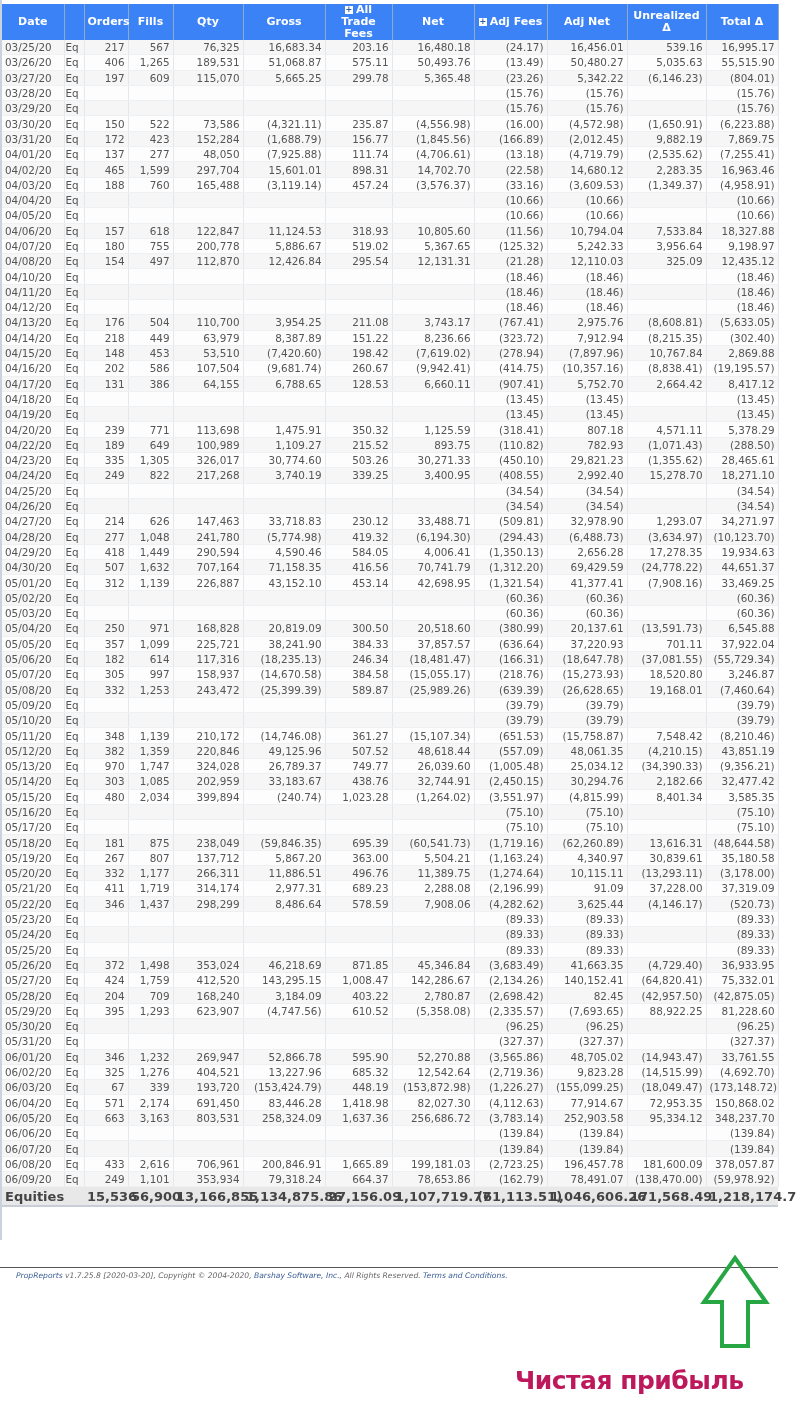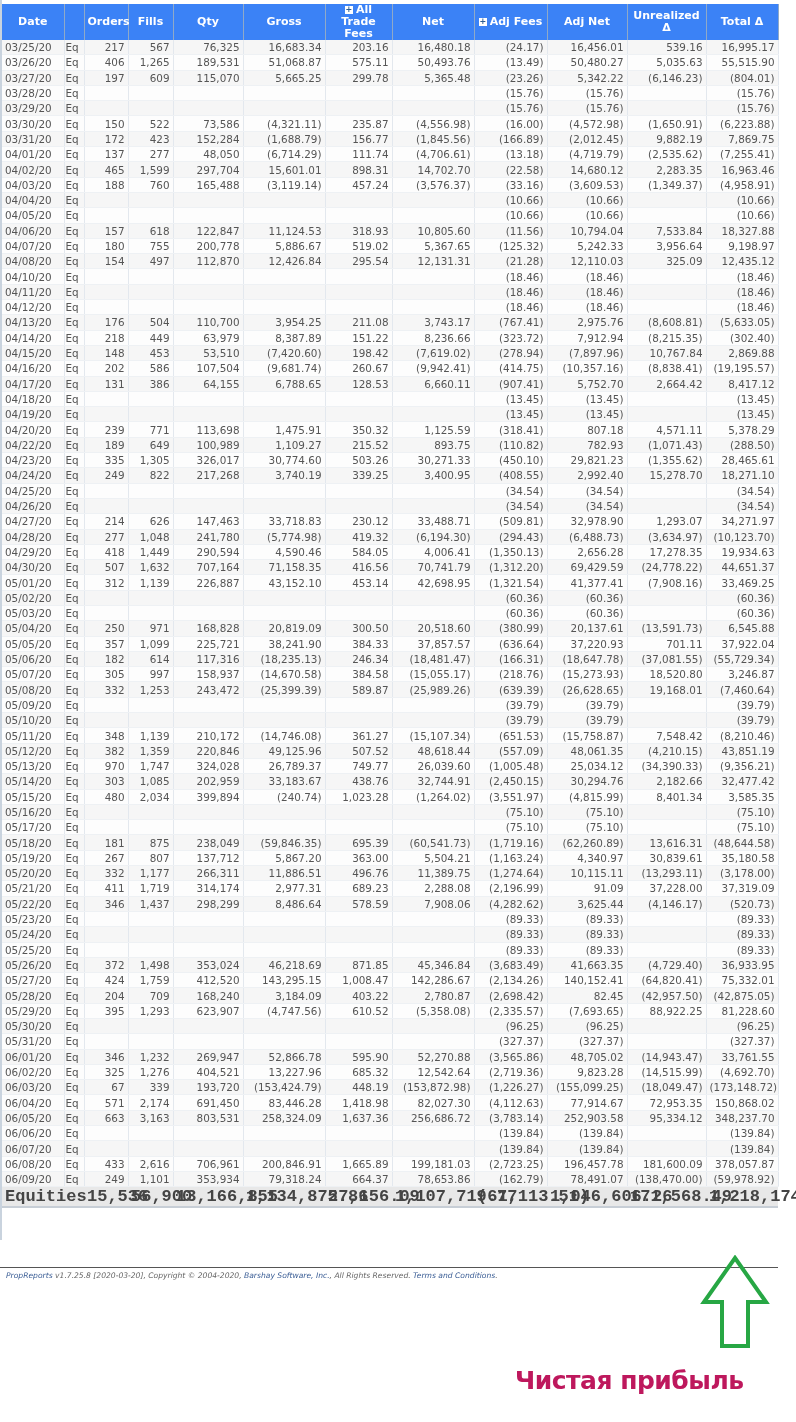--- a/index.html
+++ b/index.html
@@ -7,25 +7,25 @@
   .wrap { position:absolute; left:2px; top:4px; width:776px; }
   table { border-collapse:collapse; width:776px; table-layout:fixed; font-size:10.4px; color:#555; }
   thead th { background:#3b82f6; color:#fff; font-weight:bold; font-size:11px; height:29px; padding:0 3px; border-right:1px solid #8fa9c8; line-height:12px; text-align:center; }
   thead th .plus { display:inline-block; width:8px; height:8px; background:#fff; color:#2c5d93; font-size:8px; line-height:8px; text-align:center; margin-right:3px; vertical-align:1px; font-weight:bold; }
   tbody td { height:14.3px; padding:0 3px; text-align:right; white-space:nowrap; border-right:1px solid #e3e8ee; line-height:14px; }
   tbody tr:nth-child(odd) td { background:#f6f6f6; }
   tbody tr:nth-child(even) td { background:#fdfdfd; }
   tbody tr td { border-bottom:1px solid #eef1f4; }
   td.date { text-align:left; }
   td.type { text-align:left; padding-left:1px; }
-  tfoot td { background:#e8e8e8; font-weight:bold; font-size:17px; color:#444; height:18px; text-align:right; padding:0 3px; border-bottom:2px solid #c7ced6;font-family:Liberation Mono, monospace; }
+  tfoot td { background:#e8e8e8; font-weight:bold; font-size:13px; color:#444; height:18px; text-align:right; padding:0 3px; border-bottom:2px solid #c7ced6; }
   tfoot td.lbl { text-align:left; }
   .leftbar { position:absolute; left:0; top:0; width:2px; height:1240px; background:#c9d3de; }
   .footer-line { position:absolute; left:0; top:1267px; width:778px; height:1px; background:#555; }
-  .footer { position:absolute; left:6px; top:1271px; font-size:7.6px; font-style:italic; color:#666; font-family:"DejaVu Sans", sans-serif; }
+  .footer { position:absolute; left:16px; top:1271px; font-size:7.6px; font-style:italic; color:#666; font-family:"DejaVu Sans", sans-serif; }
   .footer a { color:#3a5d95; text-decoration:none; }
   .arrow { position:absolute; left:700px; top:1255px; width:70px; height:95px; }
   .caption { position:absolute; left:515px; top:1366px; font-size:25px; font-weight:bold; color:#be185d; font-family:"DejaVu Sans", sans-serif; letter-spacing:-0.5px; }
 </style>
 </head>
 <body>
 
 <div class="leftbar"></div>
 
 <div class="wrap">
@@ -158,21 +158,21 @@
           <td>(2,012.45)</td>
           <td>9,882.19</td>
           <td>7,869.75</td>
         </tr>
         <tr>
           <td class="date">04/01/20</td>
           <td class="type">Eq</td>
           <td>137</td>
           <td>277</td>
           <td>48,050</td>
-          <td>(6,714.29)</td>
+          <td>(7,925.88)</td>
           <td>111.74</td>
           <td>(4,706.61)</td>
           <td>(13.18)</td>
           <td>(4,719.79)</td>
           <td>(2,535.62)</td>
           <td>(7,255.41)</td>
         </tr>
         <tr>
           <td class="date">04/02/20</td>
           <td class="type">Eq</td>

